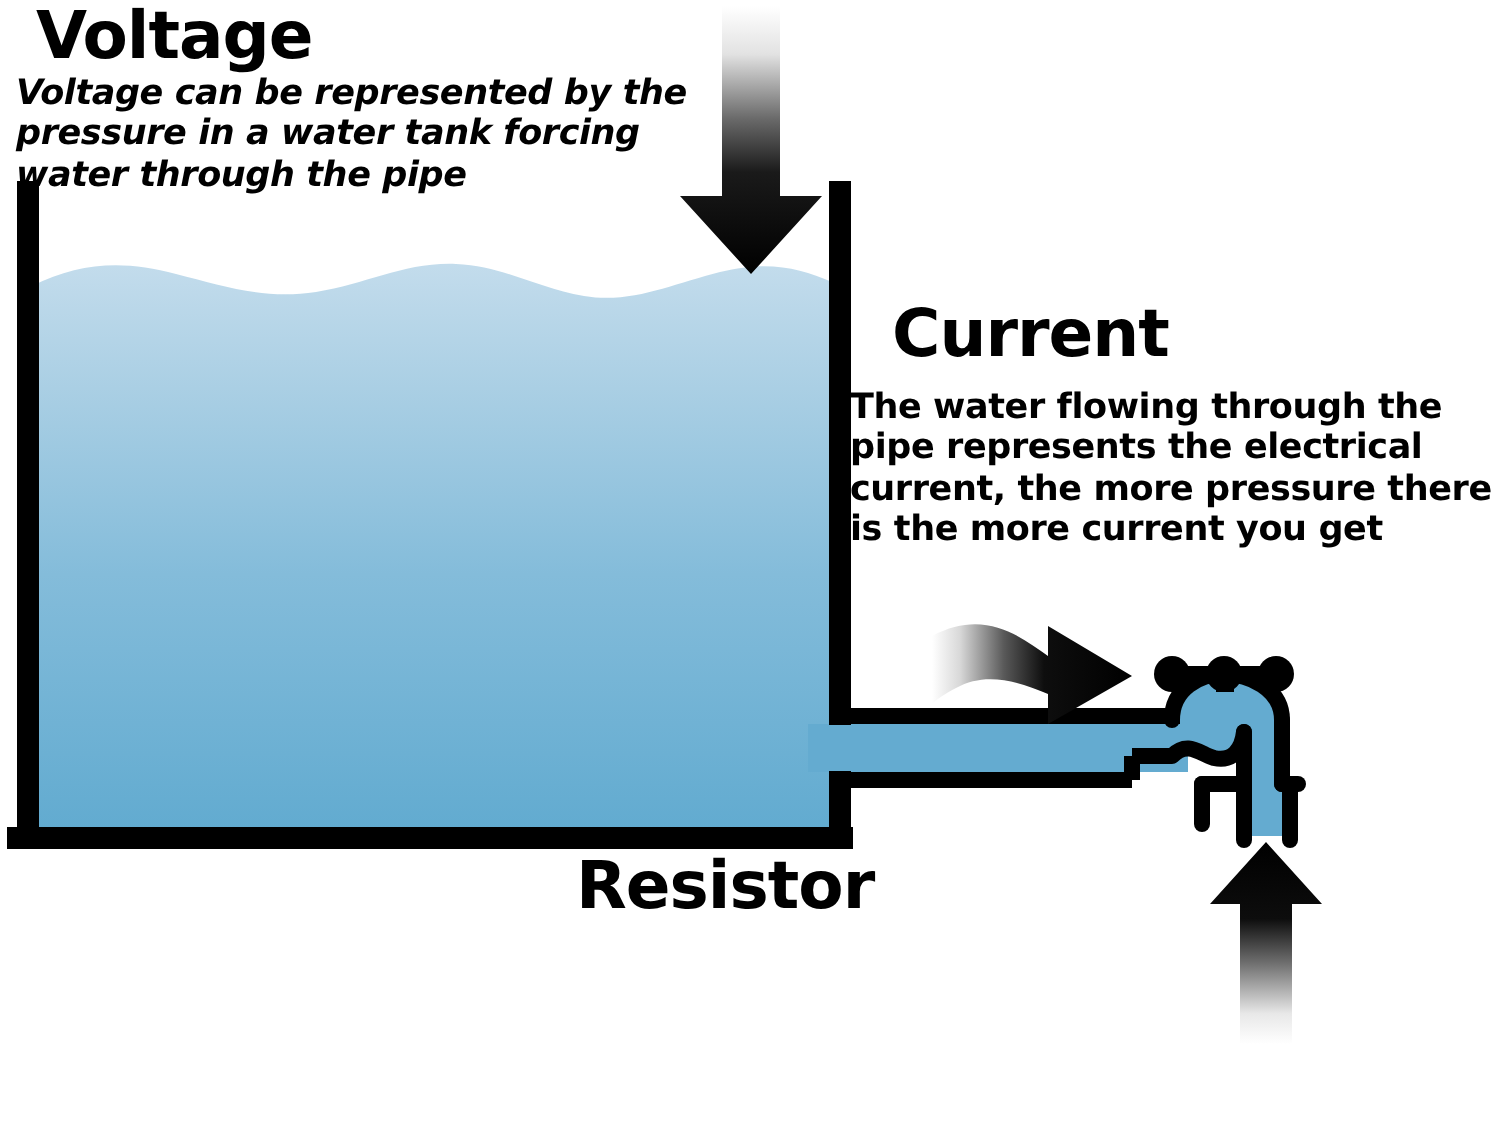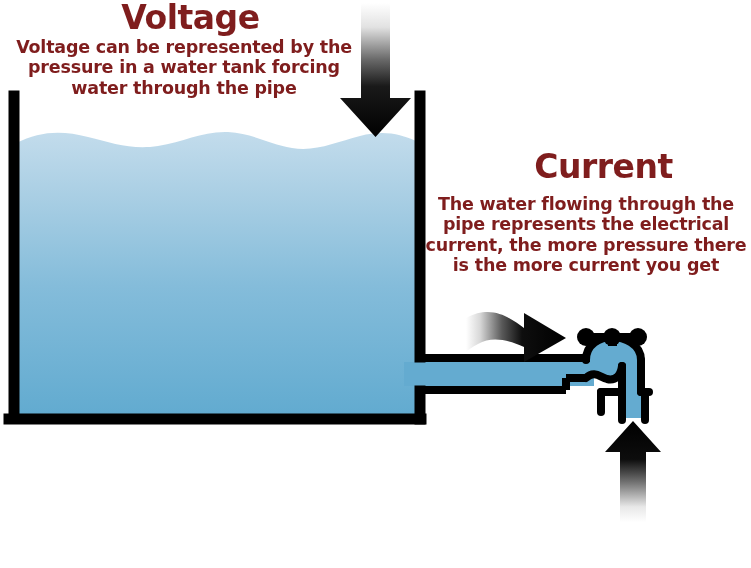--- a/index.html
+++ b/index.html
@@ -19,41 +19,41 @@
   }
   #art {
     position: absolute;
     left: 0;
     top: 0;
     width: 751px;
     height: 568px;
   }
   .txt {
     position: absolute;
-    color: #7f1d1d;
+    color: #000000;
     font-weight: bold;
-    text-align: center;
+    text-align: left;
     line-height: 1.16;
     letter-spacing: -0.2px;
     -webkit-font-smoothing: antialiased;
   }
   .title {
     font-size: 33px;
     font-weight: bold;
     line-height: 1.0;
     letter-spacing: -0.5px;
   }
   .body {
     font-size: 17.5px;
     font-weight: bold;
   }
 
   
   #voltage-title   { left: 18px;  top: 1px;   width: 345px; }
-  #voltage-body    { left: 8px;   top: 37px;  width: 352px; }
+  #voltage-body    { left: 8px;   top: 37px;  width: 352px; font-style: italic; }
 
   
   #current-title   { left: 446px; top: 150px; width: 315px; }
   #current-body    { left: 425px; top: 194px; width: 322px; }
 
   
   #resistor-title  { left: 288px; top: 426px; width: 312px; }
   #resistor-body   { left: 278px; top: 467px; width: 330px; }
 </style>
 </head>
@@ -185,14 +185,15 @@
       <path d="M633,421 L661,452 L646,452 L646,522 L620,522 L620,452 L605,452 Z" fill="url(#arrowUpGrad)"></path>
     </g>
   </svg>
 
   <div class="txt title" id="voltage-title">Voltage</div>
   <div class="txt body" id="voltage-body">Voltage can be represented by the pressure in a water tank forcing water through the pipe</div>
 
   <div class="txt title" id="current-title">Current</div>
   <div class="txt body" id="current-body">The water flowing through the pipe represents the electrical current, the more pressure there is the more current you get</div>
 
+  <div class="txt title" id="resistor-title">Resistor</div>
 
 </div>
 
 </body></html>

